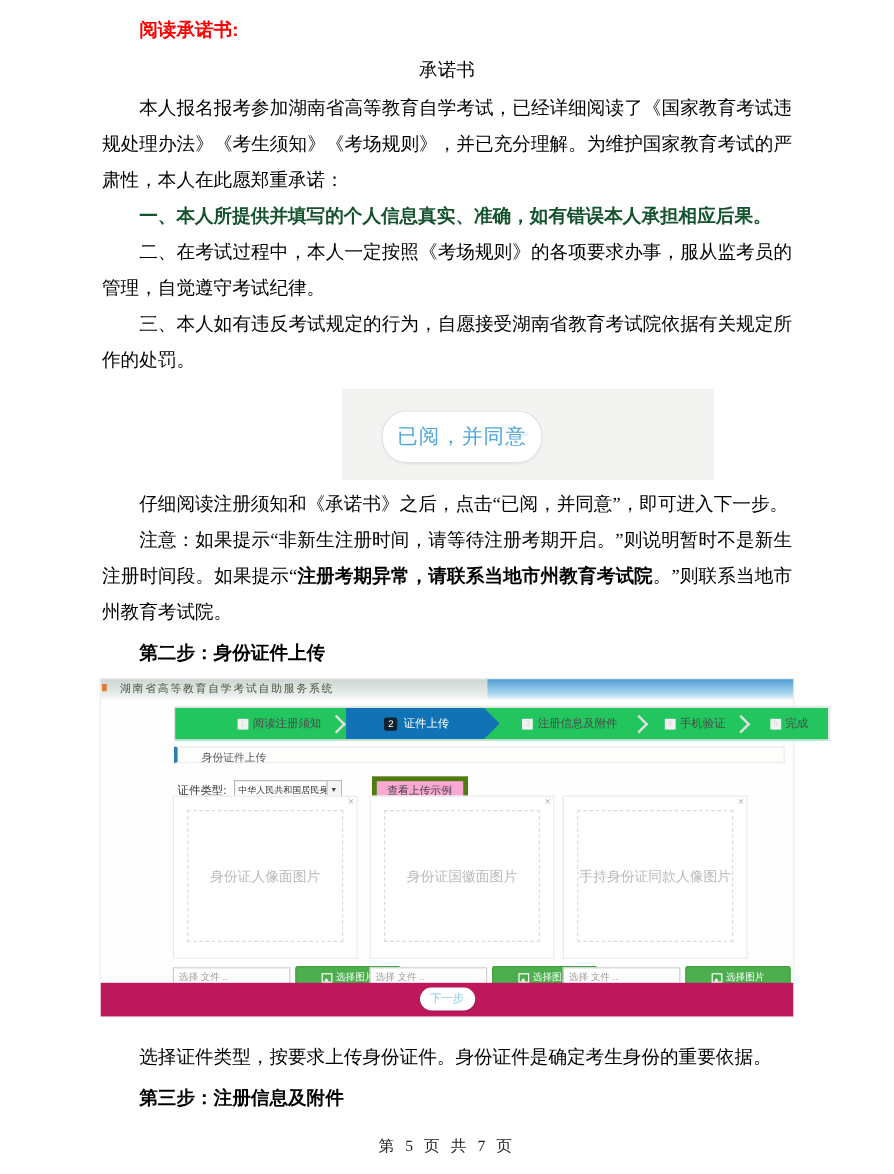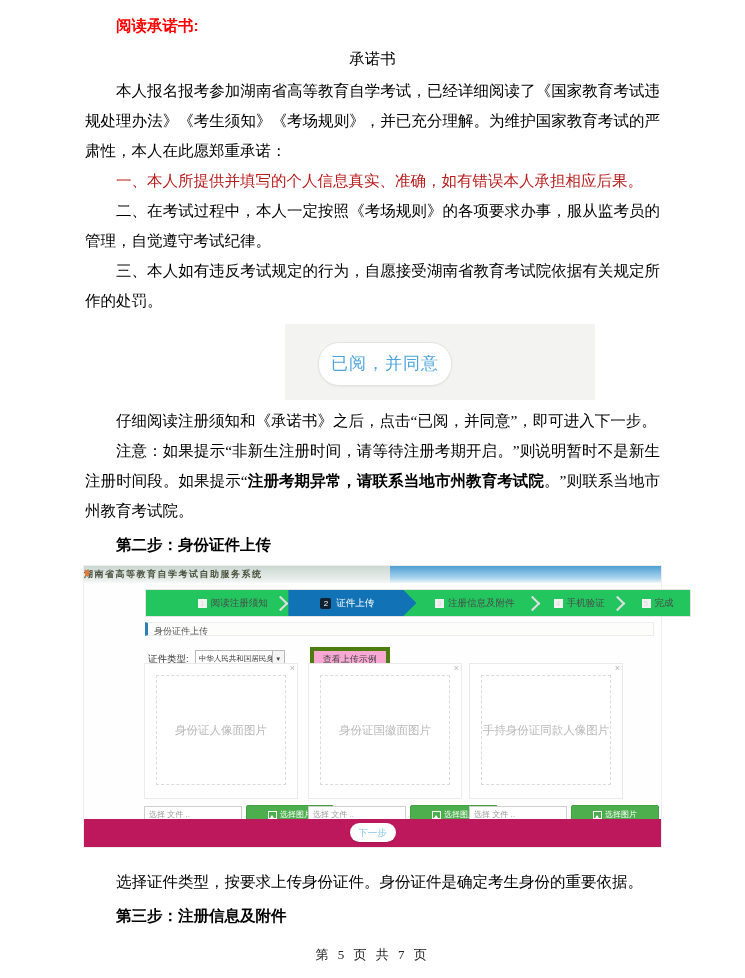--- a/index.html
+++ b/index.html
@@ -5,21 +5,21 @@
   html,body{margin:0;padding:0;}
   body{
     width:745px;height:978px;background:#ffffff;overflow:hidden;
     font-family:"Liberation Serif","DejaVu Serif",serif;color:#000;
     position:relative;
   }
   .doc{padding:10px 85px 0 85px;}
   .h-red{color:#ff0000;font-weight:bold;font-size:15.5px;line-height:28px;text-indent:2em;margin:2px 0 0 0;font-family:"Liberation Sans","DejaVu Sans",sans-serif;}
   .doc-title{text-align:center;font-size:15.5px;line-height:30px;margin:4px 0 2px 0;}
   p.body{font-size:15.5px;line-height:30px;text-align:justify;text-indent:2em;margin:0;}
-  p.blue{color:#b91c1c;font-weight:normal;}
+  p.blue{color:#14532d;font-weight:bold;}
   .h-bold{font-weight:bold;font-size:15.5px;line-height:30px;text-indent:2em;margin:4px 0 0 0;font-family:"Liberation Sans","DejaVu Sans",sans-serif;}
   .note-bold{font-weight:bold;font-family:"Liberation Sans","DejaVu Sans",sans-serif;}
 
   
   .agree-shot{width:310px;height:76px;background:#f3f3f1;margin:8px 0 6px 200px;position:relative;}
   .agree-btn{
     position:absolute;left:33px;top:18px;width:132px;height:42px;background:#fff;
     border:1px solid #e3e3e3;border-radius:21px;color:#4ea5db;font-size:17px;
     line-height:42px;text-align:center;letter-spacing:1px;
     font-family:"Liberation Sans","DejaVu Sans",sans-serif;
@@ -27,22 +27,22 @@
   }
 
   
   .shot{
     position:relative;width:577px;height:281px;margin:6px 0 0 -1px;background:#fefefe;
     box-shadow:0 0 0 1px #ededeb;font-family:"Liberation Sans","DejaVu Sans",sans-serif;
   }
   .shot-header{position:absolute;left:0;top:0;width:100%;height:17px;display:flex;}
   .shot-header .brand{
     width:53%;background:linear-gradient(180deg,#ccd7d2 0%,#e9efec 80%,#f7f9f8 100%);
-    color:#4d5340;font-size:9px;font-weight:bold;letter-spacing:1.5px;line-height:17px;
-    padding-left:0;white-space:nowrap;overflow:hidden;filter:blur(0.4px);
+    color:#4d5340;font-size:9px;font-weight:normal;letter-spacing:1.5px;line-height:17px;
+    padding-left:16px;white-space:nowrap;overflow:hidden;filter:blur(0.4px);
   }
   .shot-header .bluebar{flex:1;background:linear-gradient(180deg,#4f9ed3 0%,#a9d4ee 70%,#eef6fb 100%);}
   .orange-dot{position:absolute;left:1px;top:4px;width:4px;height:6px;background:#e07b39;}
 
   .wizard{
     position:absolute;left:61px;top:23px;width:506px;height:26px;background:#22c55e;
     border:1px solid #e4e4e4;display:flex;align-items:stretch;overflow:hidden;padding-left:38px;
   }
   .wstep{display:flex;align-items:center;justify-content:center;gap:4px;font-size:9.5px;color:#4a4a4a;}
   .wstep .fbadge{width:9px;height:9px;background:#f2f2f2;color:#d9d9d9;font-size:7px;line-height:9px;text-align:center;}
@@ -51,21 +51,21 @@
     background:#1173b5;color:#fff;font-size:9.5px;width:118px;flex:none;
     clip-path:polygon(0 0,calc(100% - 13px) 0,100% 50%,calc(100% - 13px) 100%,0 100%);
     padding-right:10px;
   }
   .wstep-active .abadge{width:11px;height:11px;background:#10212f;color:#fff;font-size:8px;line-height:11px;text-align:center;border-radius:2px;}
   .chev{align-self:center;width:9px;height:9px;border-top:2px solid #e0e0e0;border-right:2px solid #e0e0e0;transform:rotate(45deg);margin:0 2px 0 -6px;flex:none;}
 
   .section-bar{
     position:absolute;left:61px;top:56px;width:509px;height:14px;background:#fdfdfc;
     border:1px solid #ececec;border-left:3px solid #2e7fb5;
-    font-size:9px;color:#555;line-height:17px;padding-left:6px;box-sizing:border-box;
+    font-size:9px;color:#555;line-height:17px;padding-left:20px;box-sizing:border-box;
   }
   .cert-row{position:absolute;left:64px;top:81px;display:flex;align-items:center;}
   .cert-label{font-size:9.5px;color:#333;margin-right:6px;}
   .cert-select{
     width:88px;height:16px;border:1px solid #b9b9b9;background:#fff;display:flex;align-items:center;
   }
   .cert-select .val{flex:1;font-size:7.5px;color:#333;white-space:nowrap;overflow:hidden;padding:0 1px 0 3px;}
   .cert-select .arrow{width:11px;height:100%;border-left:1px solid #b9b9b9;font-size:6px;color:#444;text-align:center;line-height:16px;background:#f4f4f4;}
   .example-btn{margin-left:25px;height:16px;border:4px solid #4d7c0f;background:#f9a8d4;font-size:9px;color:#444;line-height:16px;padding:0 9px;text-align:center;}
 

